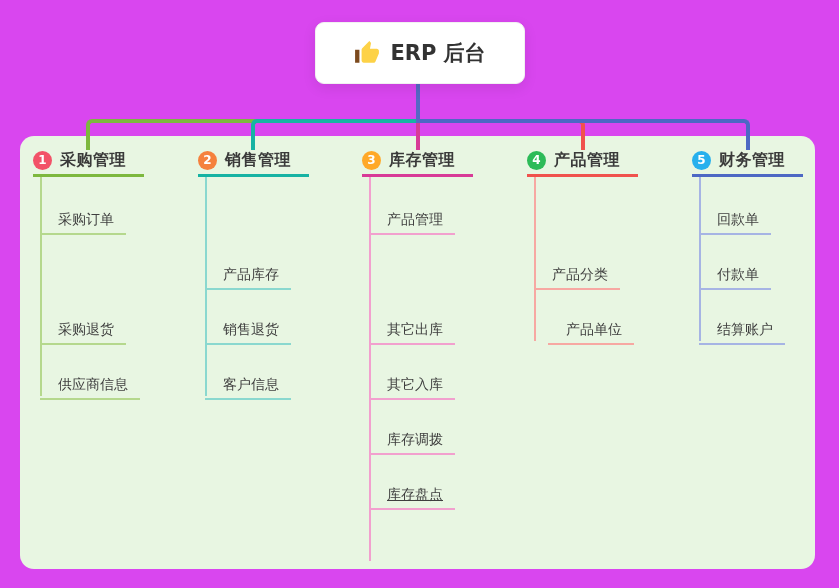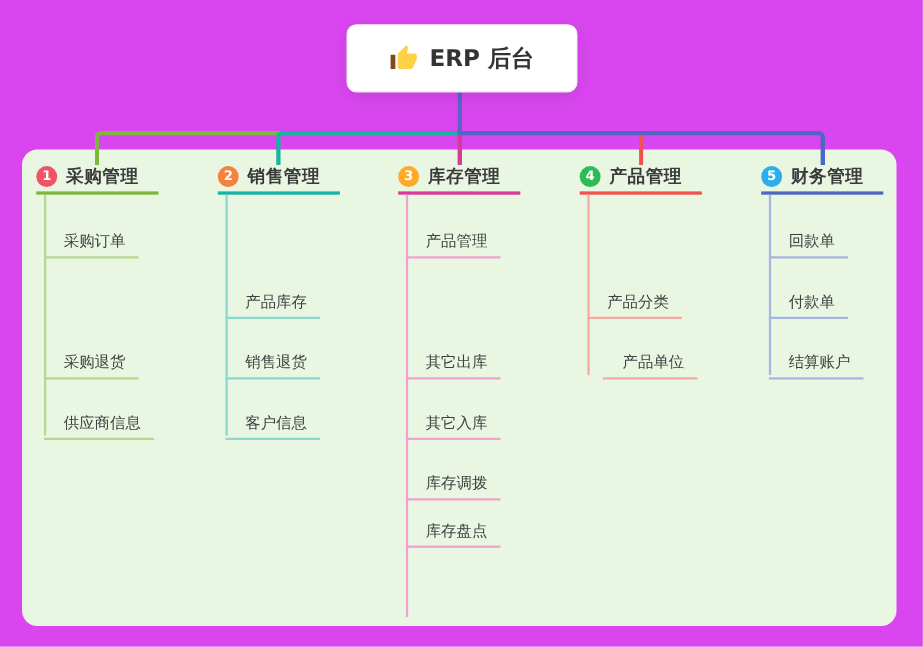--- a/index.html
+++ b/index.html
@@ -87,21 +87,21 @@
       <div class="col" style="left: 362px; top: 146px;">
         <div class="col-title" style="border-bottom-color: rgb(216, 58, 151);">
           <span class="badge" style="background: rgb(255, 169, 40);">3</span>
           <span class="col-label">库存管理</span>
         </div>
         <div class="kid-line" style="background: rgb(242, 160, 206); height: 384px;"></div>
         <div class="kid" style="left: 7px; top: 57px; border-bottom-color: rgb(242, 160, 206);">产品管理</div>
         <div class="kid" style="left: 7px; top: 167px; border-bottom-color: rgb(242, 160, 206);">其它出库</div>
         <div class="kid" style="left: 7px; top: 222px; border-bottom-color: rgb(242, 160, 206);">其它入库</div>
         <div class="kid" style="left: 7px; top: 277px; border-bottom-color: rgb(242, 160, 206);">库存调拨</div>
-        <div class="kid" style="left: 7px; top: 320px; border-bottom-color: rgb(242, 160, 206);">库存盘点</div>
+        <div class="kid" style="left: 7px; top: 332px; border-bottom-color: rgb(242, 160, 206); text-decoration: underline;">库存盘点</div>
       </div>
       <div class="col" style="left: 527px; top: 146px;">
         <div class="col-title" style="border-bottom-color: rgb(240, 82, 77);">
           <span class="badge" style="background: rgb(45, 187, 88);">4</span>
           <span class="col-label">产品管理</span>
         </div>
         <div class="kid-line" style="background: rgb(247, 168, 162); height: 164px;"></div>
         <div class="kid" style="left: 7px; top: 112px; border-bottom-color: rgb(247, 168, 162);">产品分类</div>
         <div class="kid" style="left: 7px; top: 167px; border-bottom-color: rgb(247, 168, 162); margin-left: 14px;">产品单位</div>
       </div>

